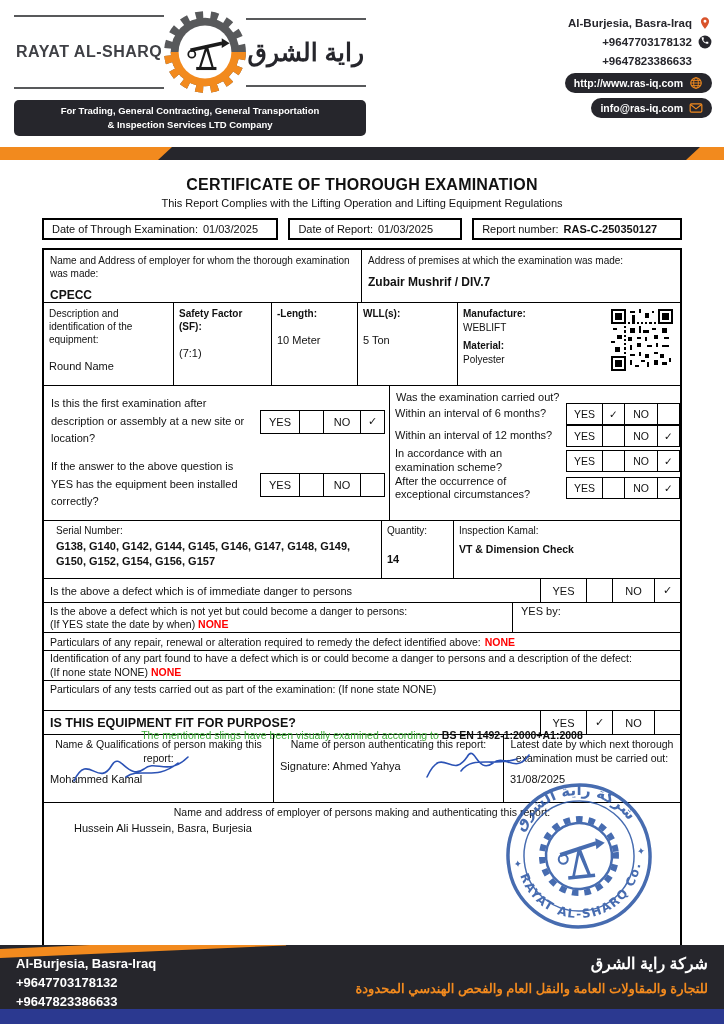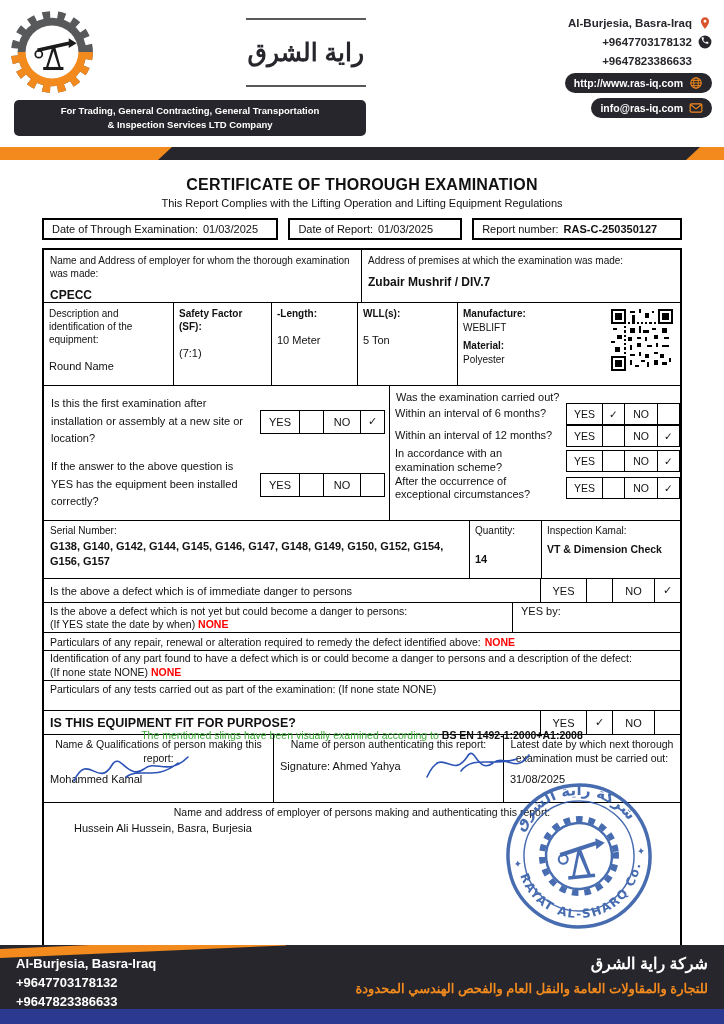--- a/index.html
+++ b/index.html
@@ -75,21 +75,21 @@
   .wyes { width:40px; } .wno { width:38px; } .wbox { width:25px; }
   .exam-right { width:290px; padding:3px 0 3px 5px; display:flex; flex-direction:column; justify-content:flex-start; }
   .carried-header { font-size:11px; padding:2px 0 0 1px; }
   .eitem { display:flex; align-items:center; }
   .elabel { flex:1; font-size:11px; line-height:1.25; padding-right:12px; }
   .chk2 { border:1px solid #000; height:22px; margin-left:-1px; display:flex; align-items:center; justify-content:center;
           font-size:10.5px; background:#fff; }
   .wyes2 { width:37px; } .wno2 { width:34px; } .wbox2 { width:23px; }
 
   .r-serial { height:58px; }
-  .sc1 { width:426px; padding:3px 6px; }
+  .sc1 { width:338px; padding:3px 12px; }
   .sc1 .val { font-size:11px; margin-top:2px; line-height:1.35; }
   .sc2 { width:72px; padding:3px 5px; }
   .sc2 .val { margin-top:16px; font-size:11px; }
   .sc3 { width:138px; padding:3px 5px; }
   .sc3 .val { font-size:10.5px; margin-top:6px; }
 
   .r-imm { height:24px; align-items:stretch; }
   .flexlbl { flex:1; display:flex; align-items:center; padding:0 6px; font-size:11px; }
   .endcell { border-left:1px solid #000; display:flex; align-items:center; justify-content:center; font-size:11px; }
   .wyes3 { width:46px; } .wno3 { width:42px; } .wbox3 { width:26px; }
@@ -132,20 +132,21 @@
   .footer-blue { position:absolute; bottom:0; left:0; width:724px; height:15px; background:#2B3990; }
 </style>
 </head>
 <body>
 
 <div class="page">
 
   <div class="hdr">
     <div class="logo-block">
       <div class="logo-row">
+        <span class="logo-en">RAYAT AL-SHARQ</span>
         <span class="gear-wrap">
           <svg viewBox="0 0 100 100" width="88" height="88">
             <defs>
                 <clipPath id="bot">
                   <rect x="0" y="50" width="100" height="50"></rect>
                 </clipPath>
               </defs>
             <circle cx="50" cy="50" r="39" fill="#58595b"></circle>
             <circle cx="50" cy="50" r="42" fill="none" stroke="#58595b" stroke-width="9" stroke-dasharray="8.5 8.5"></circle>
             <g clip-path="url(#bot)">
@@ -330,21 +331,21 @@
               <rect x="24" y="25" width="2" height="1"></rect>
               <rect x="27" y="23" width="1" height="2"></rect>
           </g>
         </svg>
       </div>
     </div>
 
     <div class="row r-exam">
       <div class="exam-left br">
         <div class="examq">
-          <div class="qtext">Is this the first examination after installation or assembly at a new site or location?</div>
+          <div class="qtext">Is this the first examination after description or assembly at a new site or location?</div>
           <div class="chkrow">
             <div class="chk wyes">YES</div>
             <div class="chk wbox"></div>
             <div class="chk wno">NO</div>
             <div class="chk wbox">✓</div>
           </div>
         </div>
         <div class="examq">
           <div class="qtext">If the answer to the above question is YES has the equipment been installed correctly?</div>
           <div class="chkrow">

